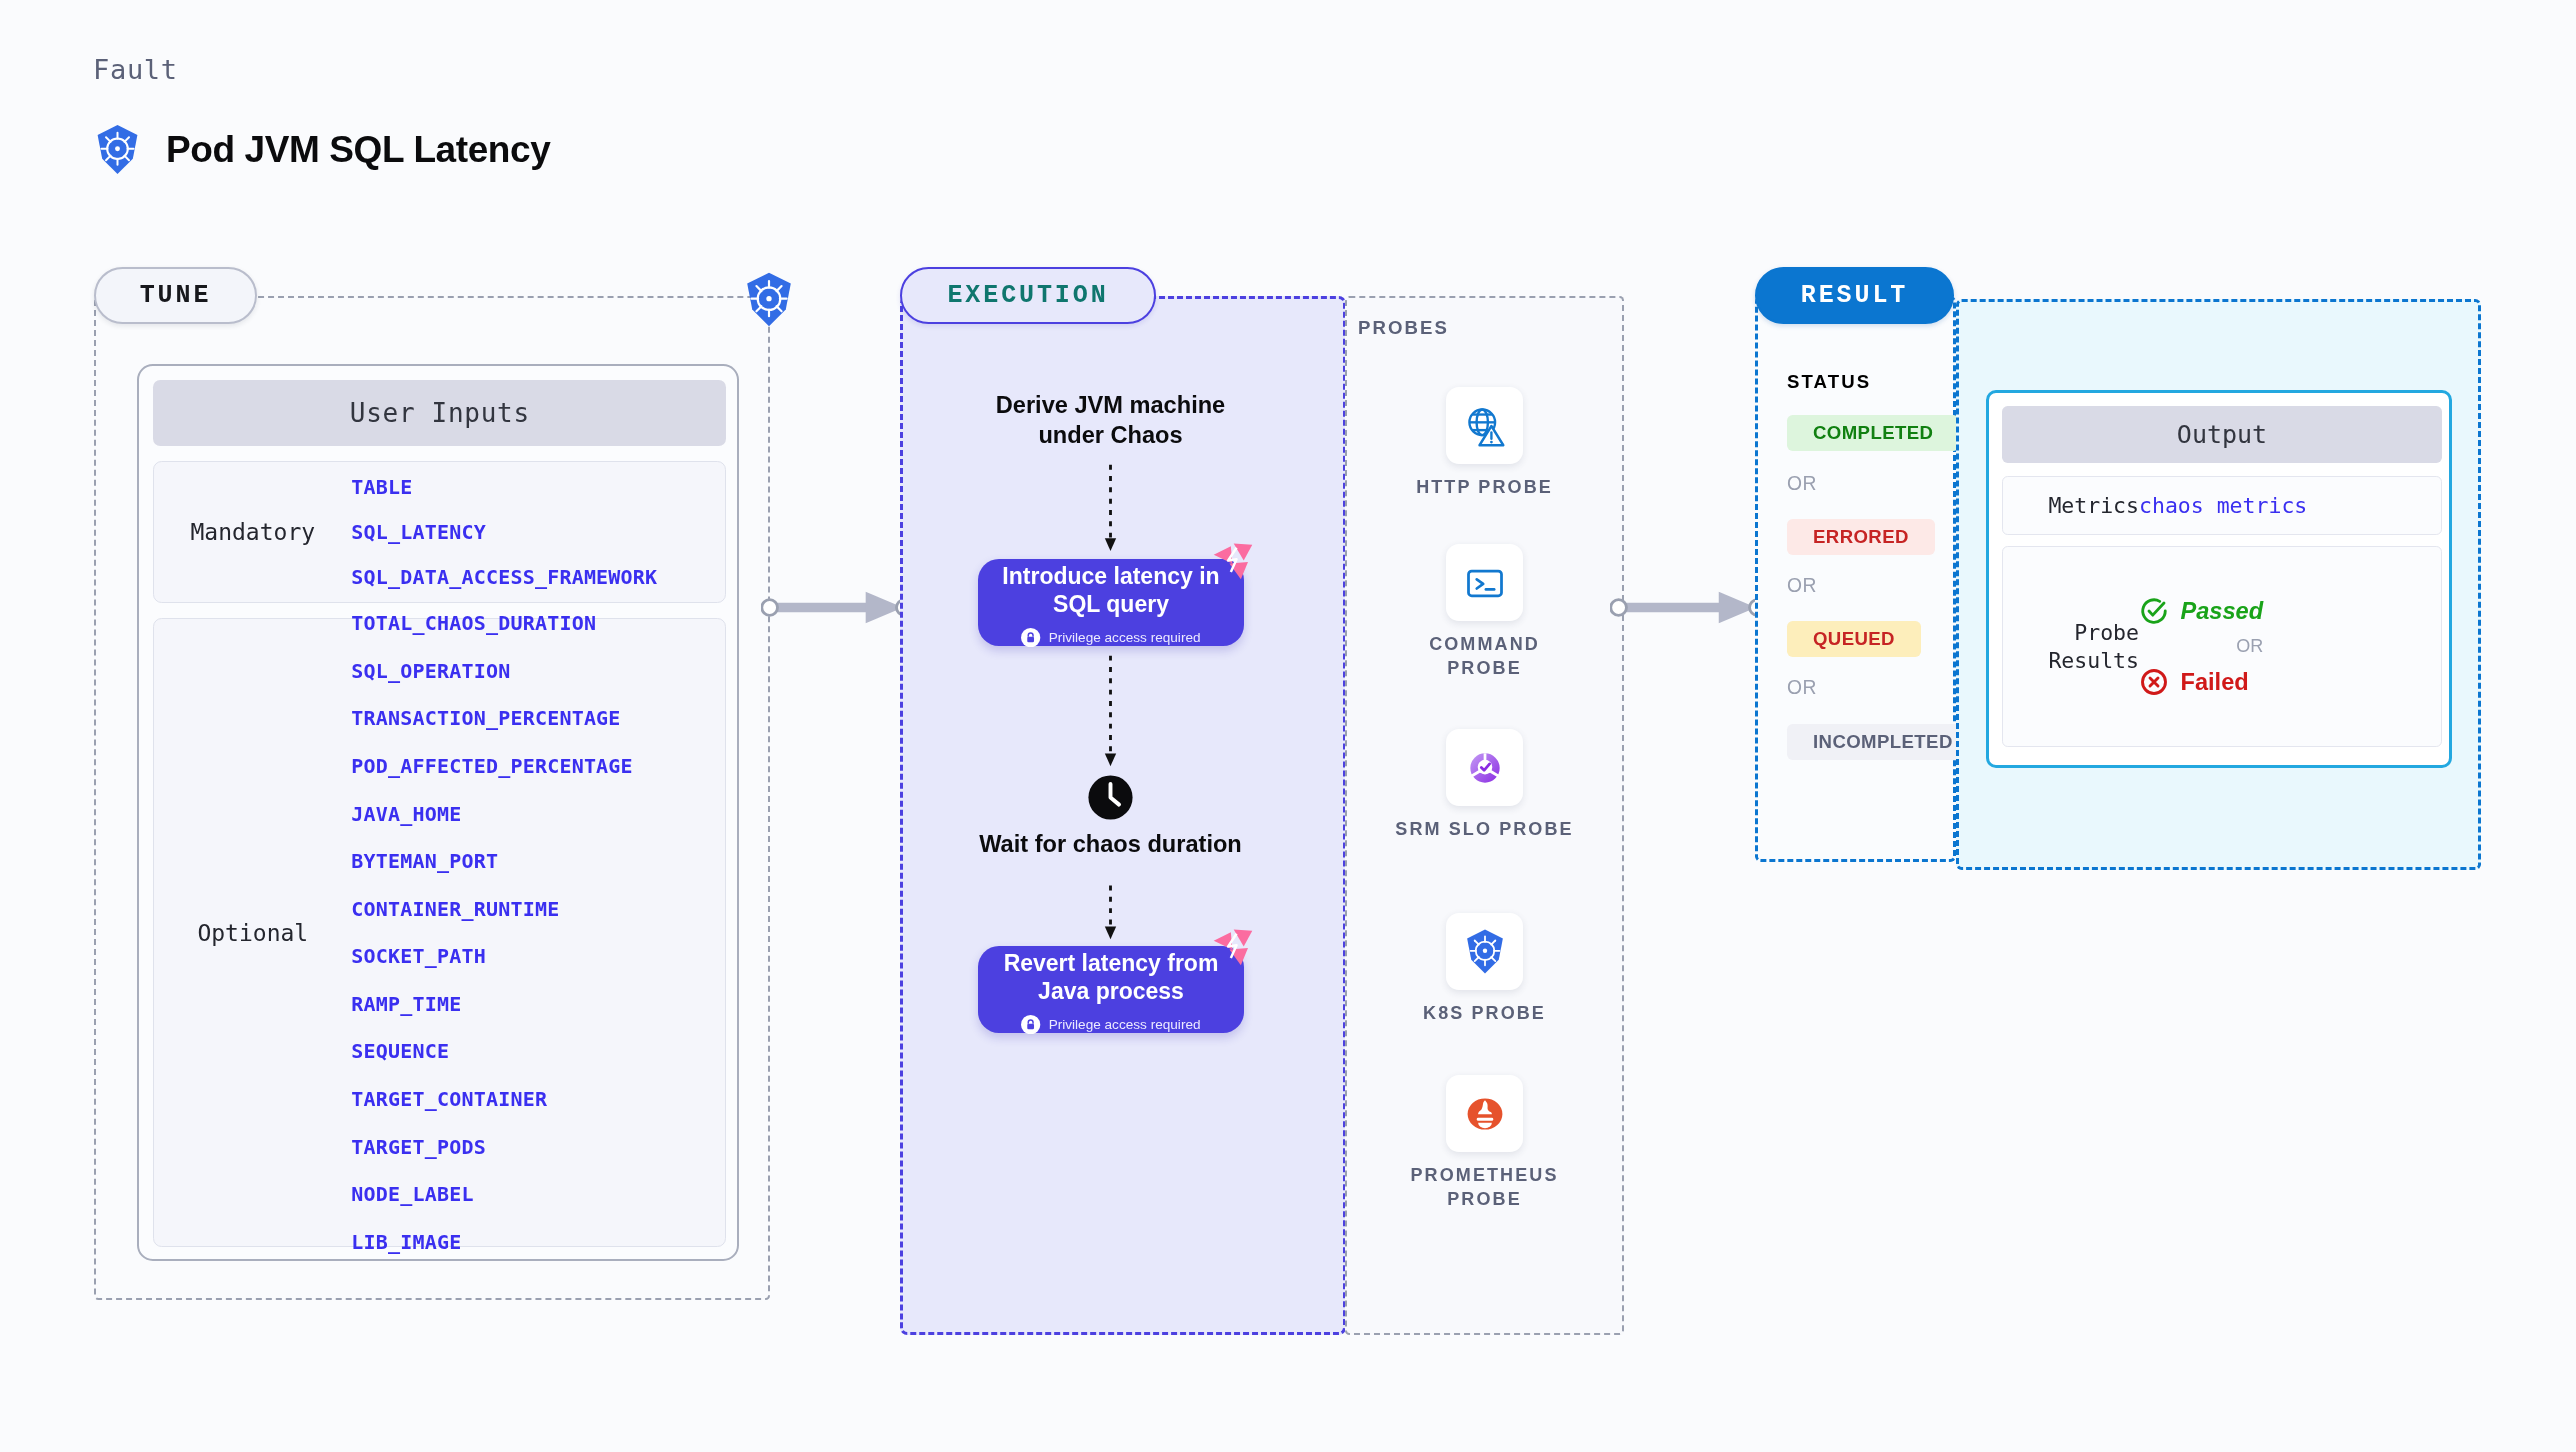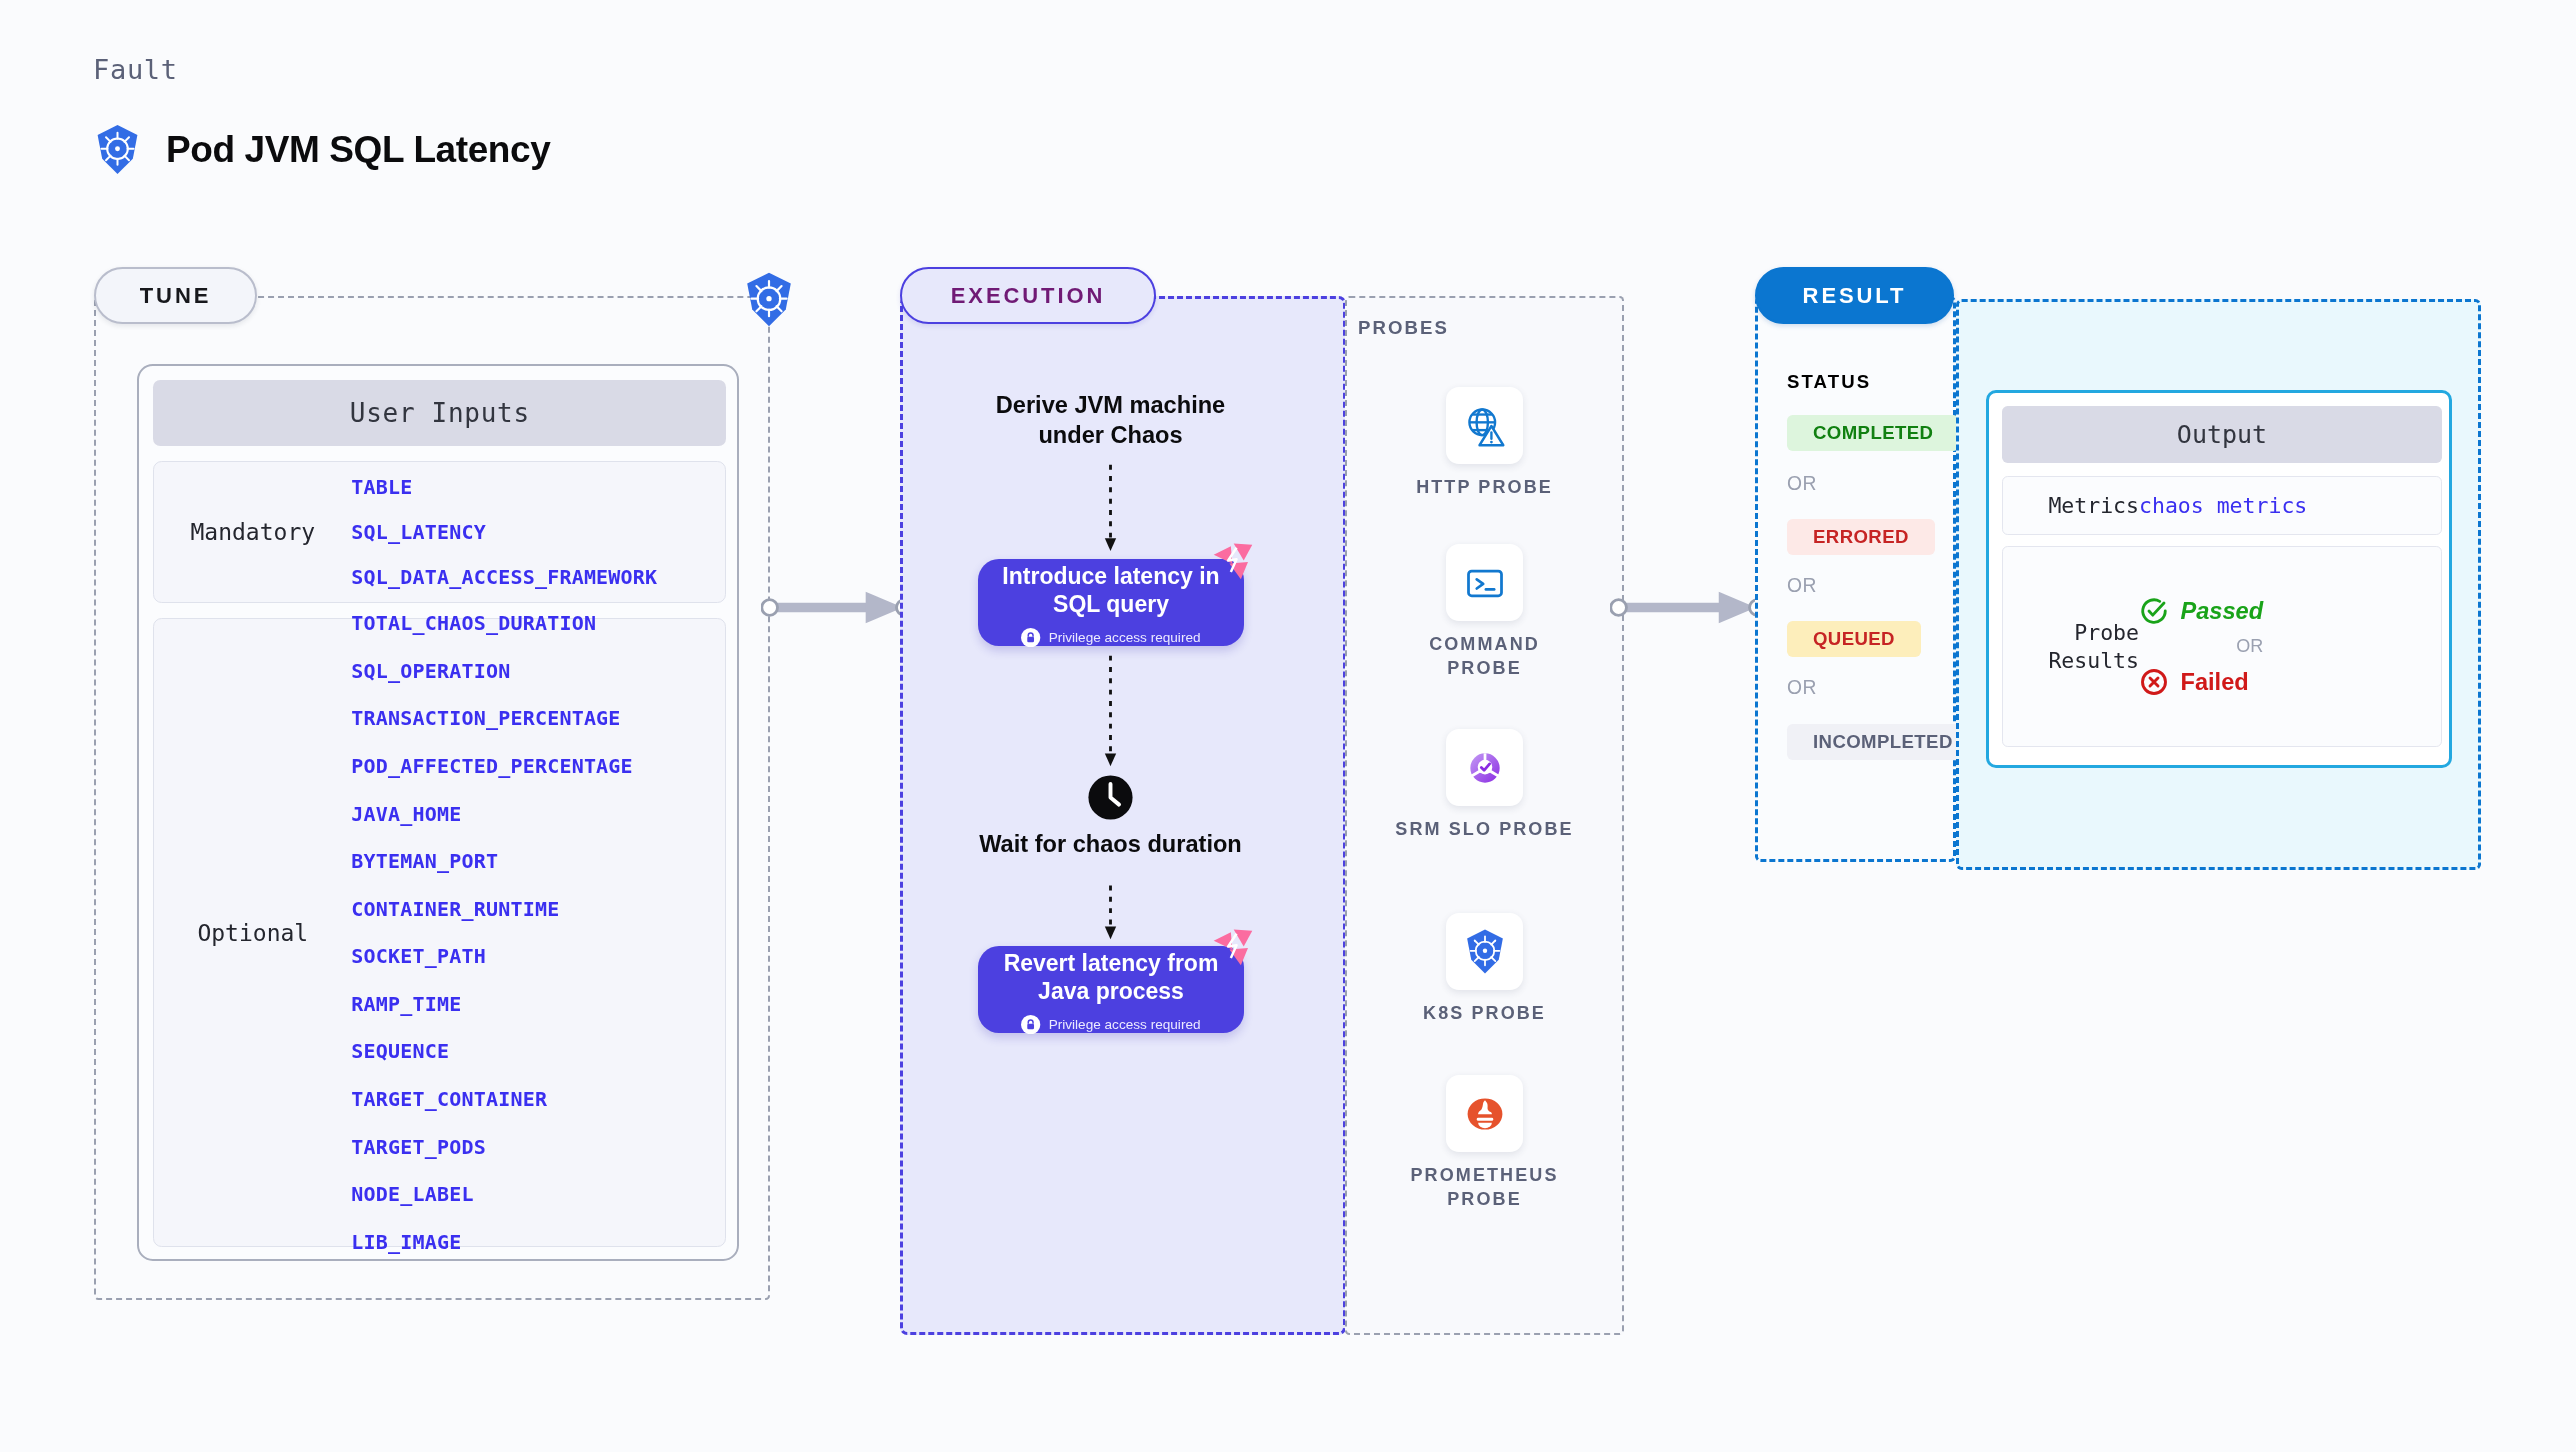--- a/index.html
+++ b/index.html
@@ -17,33 +17,33 @@
     font-family: "DejaVu Sans Mono", monospace;
     font-size: 27px; color: #5b6178; letter-spacing: 0.7px;
   }
   .title-row { position: absolute; left: 93px; top: 123px; display: flex; align-items: center; gap: 24px; }
   .k8s-title-logo { width: 49px; height: 53px; flex: none; }
   .title-text { font-size: 37px; font-weight: 700; color: #0b0b0d; letter-spacing: -0.4px; }
 
   
   .pill {
     position: absolute; display: flex; align-items: center; justify-content: center;
-    font-family: Liberation Sans, sans-serif;
-    font-size: 22px; font-weight: 700; letter-spacing: 2.9px;
+    font-family: Liberation Mono, monospace;
+    font-size: 25px; font-weight: 700; letter-spacing: 2.9px;
     border-radius: 33px; z-index: 6;
   }
   .pill-tune {
     left: 94px; top: 267px; width: 163px; height: 57px;
     background: #f3f5fa; color: #17181c;
     border: 2.1px solid #b9bdcc;
     box-shadow: 0 2.1px 5px rgba(30,35,60,.10);
   }
   .pill-exec {
     left: 900px; top: 267px; width: 256px; height: 57px;
-    background: #e7e8fb; color: #701a75;
+    background: #e7e8fb; color: #0f766e;
     border: 2.1px solid #4c40e0;
     box-shadow: 0 2.1px 5px rgba(50,40,180,.12);
   }
   .pill-result {
     left: 1755px; top: 267px; width: 199px; height: 57px;
     background: #0b76d0; color: #ffffff;
     border: 2.1px solid #0b76d0;
     box-shadow: 0 2.1px 5px rgba(10,80,160,.18);
   }
 

